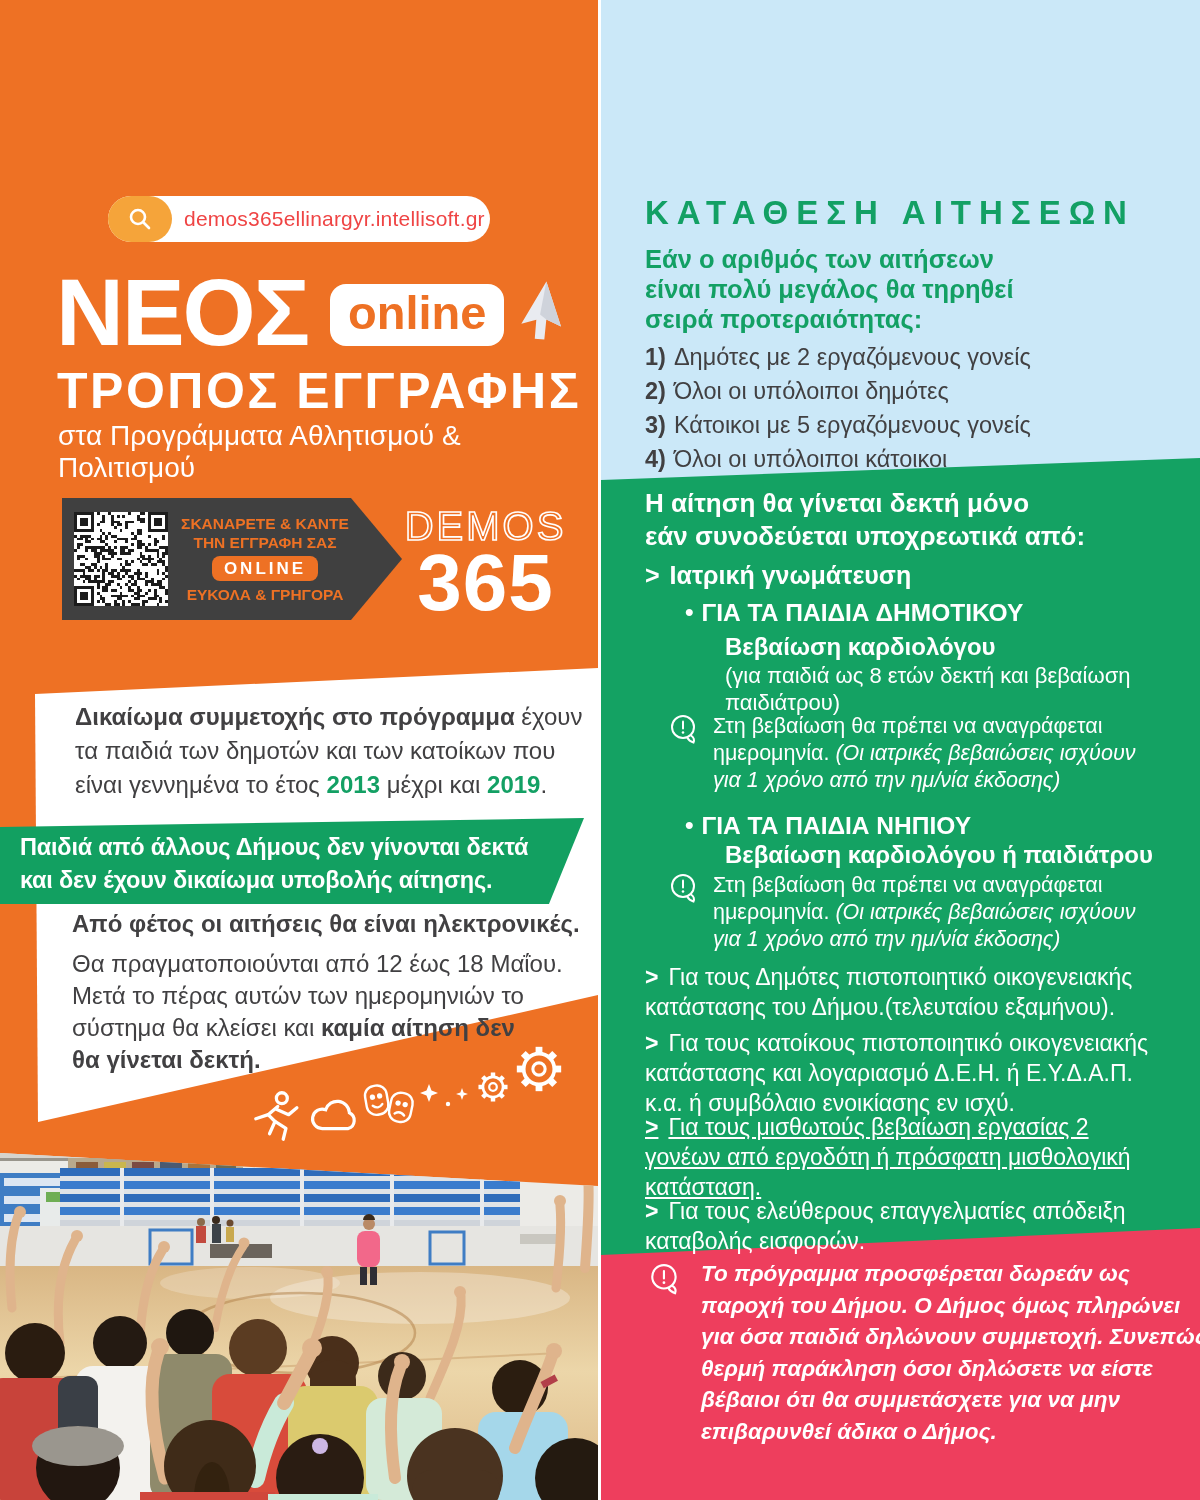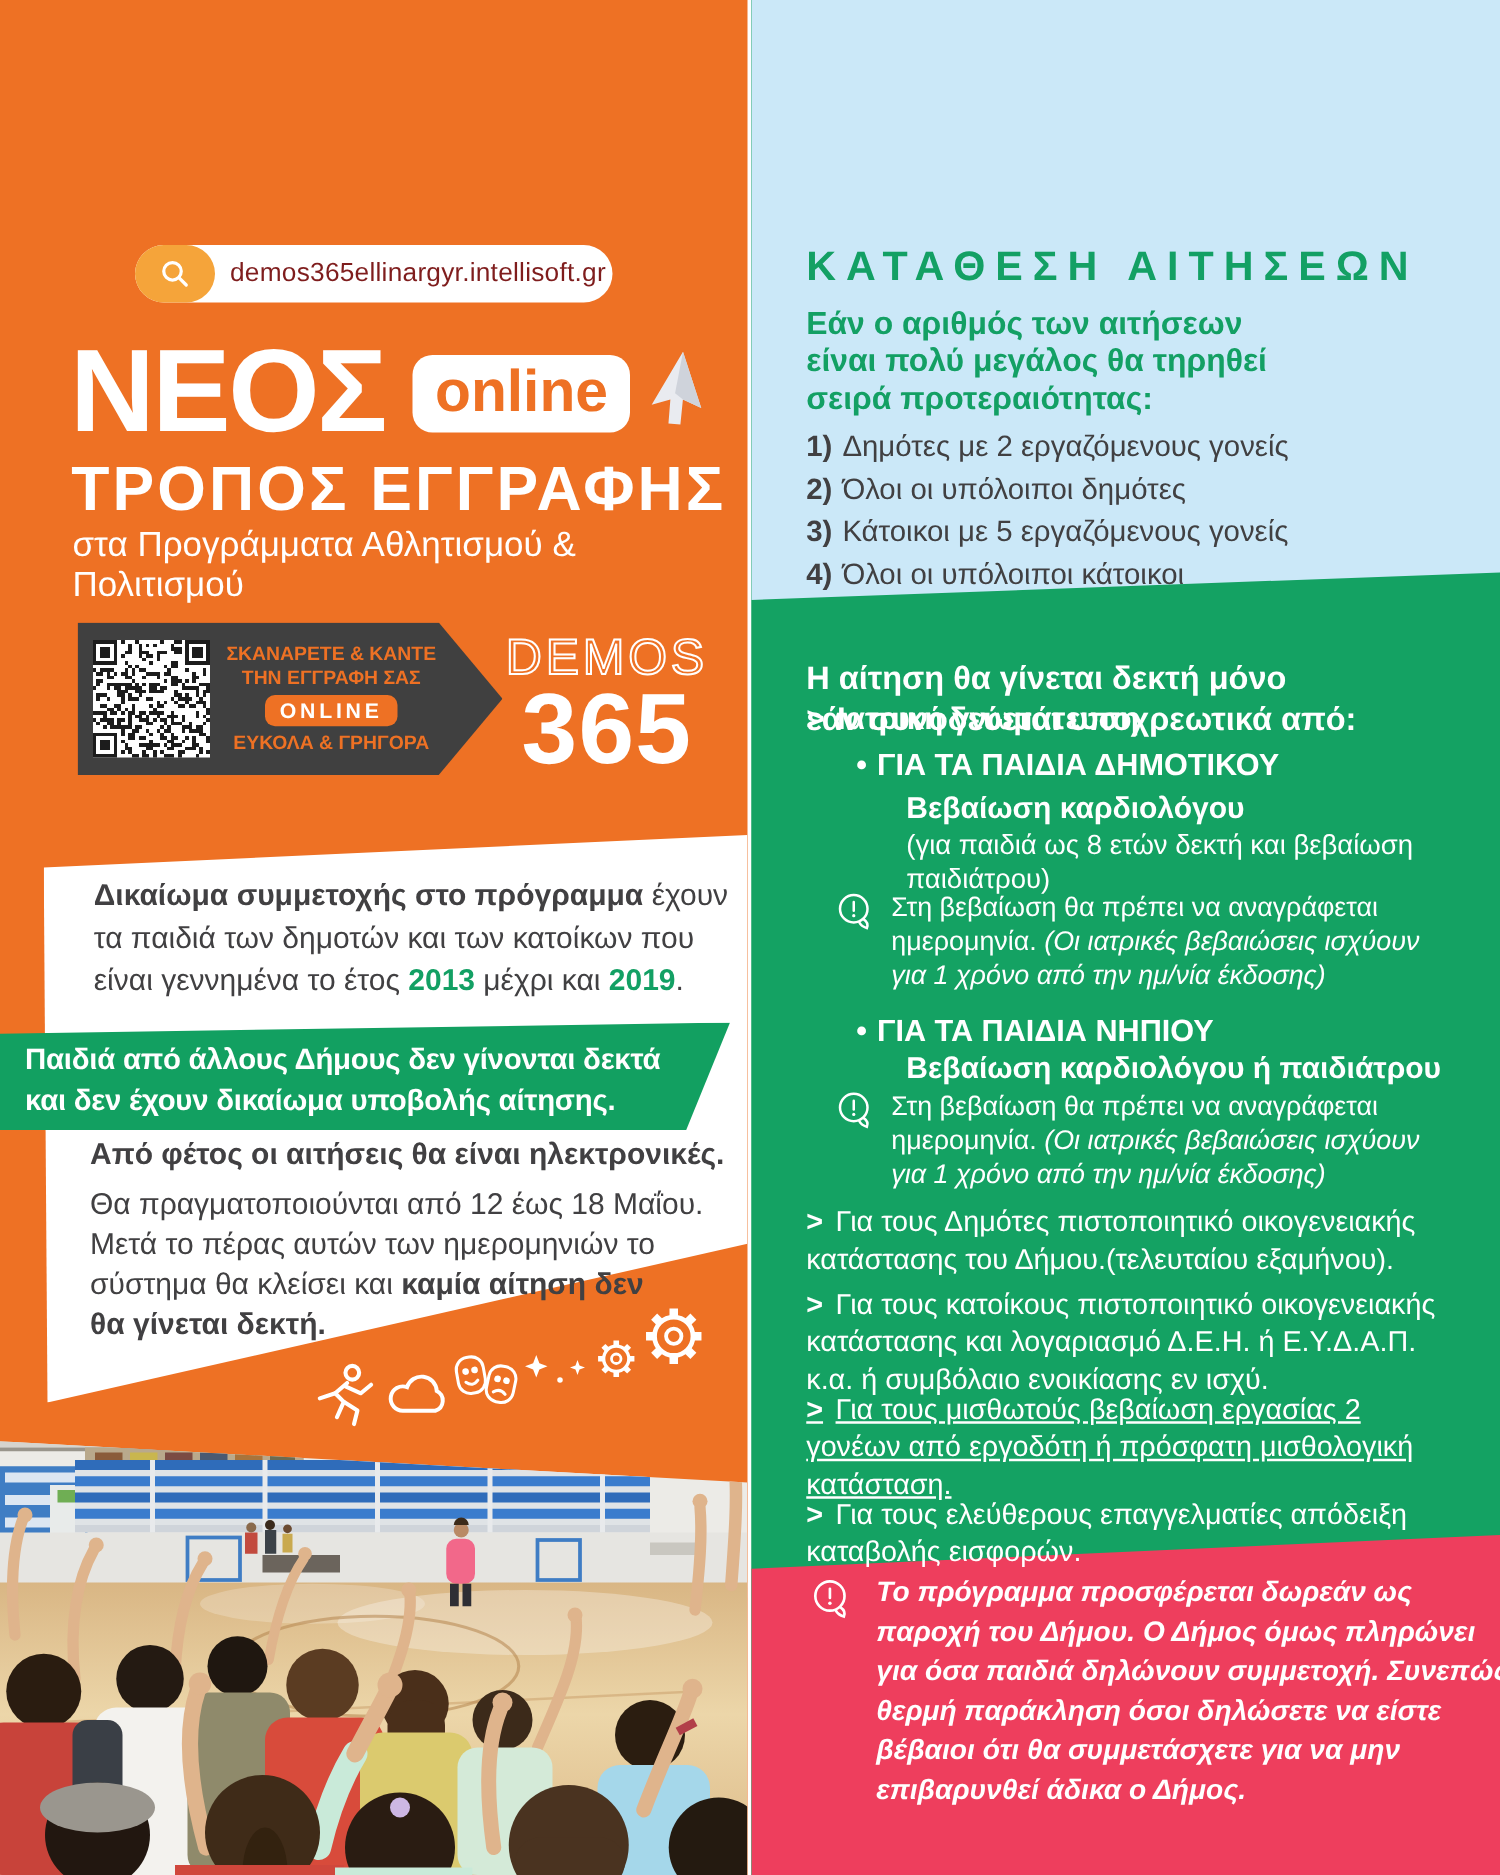--- a/index.html
+++ b/index.html
@@ -7,21 +7,21 @@
        font-family:"Liberation Sans", sans-serif;overflow:hidden;}
   .line{white-space:nowrap;}
 
   
   .col-left{position:absolute;left:0;top:0;width:598px;height:1500px;background:var(--orange);}
 
   .url-pill{position:absolute;left:108px;top:196px;width:382px;height:46px;background:#fff;
             border-radius:23px;display:flex;align-items:center;}
   .pill-cap{width:64px;height:46px;border-radius:23px;background:var(--orange-badge);
             display:flex;align-items:center;justify-content:center;flex:0 0 auto;}
-  .url-text{color:#7f1d1d;font-size:21px;margin-left:12px;letter-spacing:.2px;text-align:center;}
+  .url-text{color:#ef4444;font-size:21px;margin-left:12px;letter-spacing:.2px;text-align:center;}
 
   .neos{position:absolute;left:56px;top:266px;color:#fff;font-size:94px;font-weight:800;
         letter-spacing:-2px;line-height:1;}
   .online-badge{position:absolute;left:330px;top:284px;background:#fff;color:var(--orange);
         font-size:47px;font-weight:800;border-radius:16px;padding:3px 18px 7px;line-height:1.1;}
   .cursor{position:absolute;left:504px;top:284px;}
   .tropos{position:absolute;left:57px;top:362px;color:#fff;font-size:50px;font-weight:600;
         letter-spacing:2.5px;}
   .subtitle{position:absolute;left:58px;top:420px;color:#fff;font-size:28px;font-weight:500;}
 
@@ -64,21 +64,21 @@
         clip-path:polygon(0 27px,100% 0,100% 100%,0 100%);}
 
   .sub-title{position:absolute;left:44px;top:194px;color:var(--green-text);font-size:33px;
         font-weight:700;letter-spacing:8px;}
   .sub-intro{position:absolute;left:44px;top:244px;color:var(--green-text);font-size:25.5px;
         font-weight:700;line-height:30px;}
   .priorities{position:absolute;left:44px;top:340px;color:var(--ink);font-size:23.5px;line-height:34px;}
   .priorities .num{font-weight:700;margin-right:8px;}
 
   .g{position:absolute;color:#fff;}
-  .g-h{left:44px;top:487px;font-size:26px;font-weight:700;line-height:33px;margin-top:39px;}
+  .g-h{left:44px;top:487px;font-size:26px;font-weight:700;line-height:33px;}
   .g-med{left:44px;top:561px;font-size:25px;font-weight:700;}
   .chev{font-weight:700;margin-right:10px;}
   .dot{font-weight:700;margin-right:8px;}
   .g-dim{left:84px;top:599px;font-size:24.5px;font-weight:700;}
   .g-cert1{left:124px;top:633px;font-size:24px;font-weight:700;}
   .g-certnote{left:124px;top:662px;font-size:22px;line-height:27px;}
   .note{font-size:21.5px;line-height:27px;padding-left:44px;width:470px;}
   .note .wicon{position:absolute;left:0;top:1px;}
   .note1{left:68px;top:713px;}
   .note2{left:68px;top:872px;}

